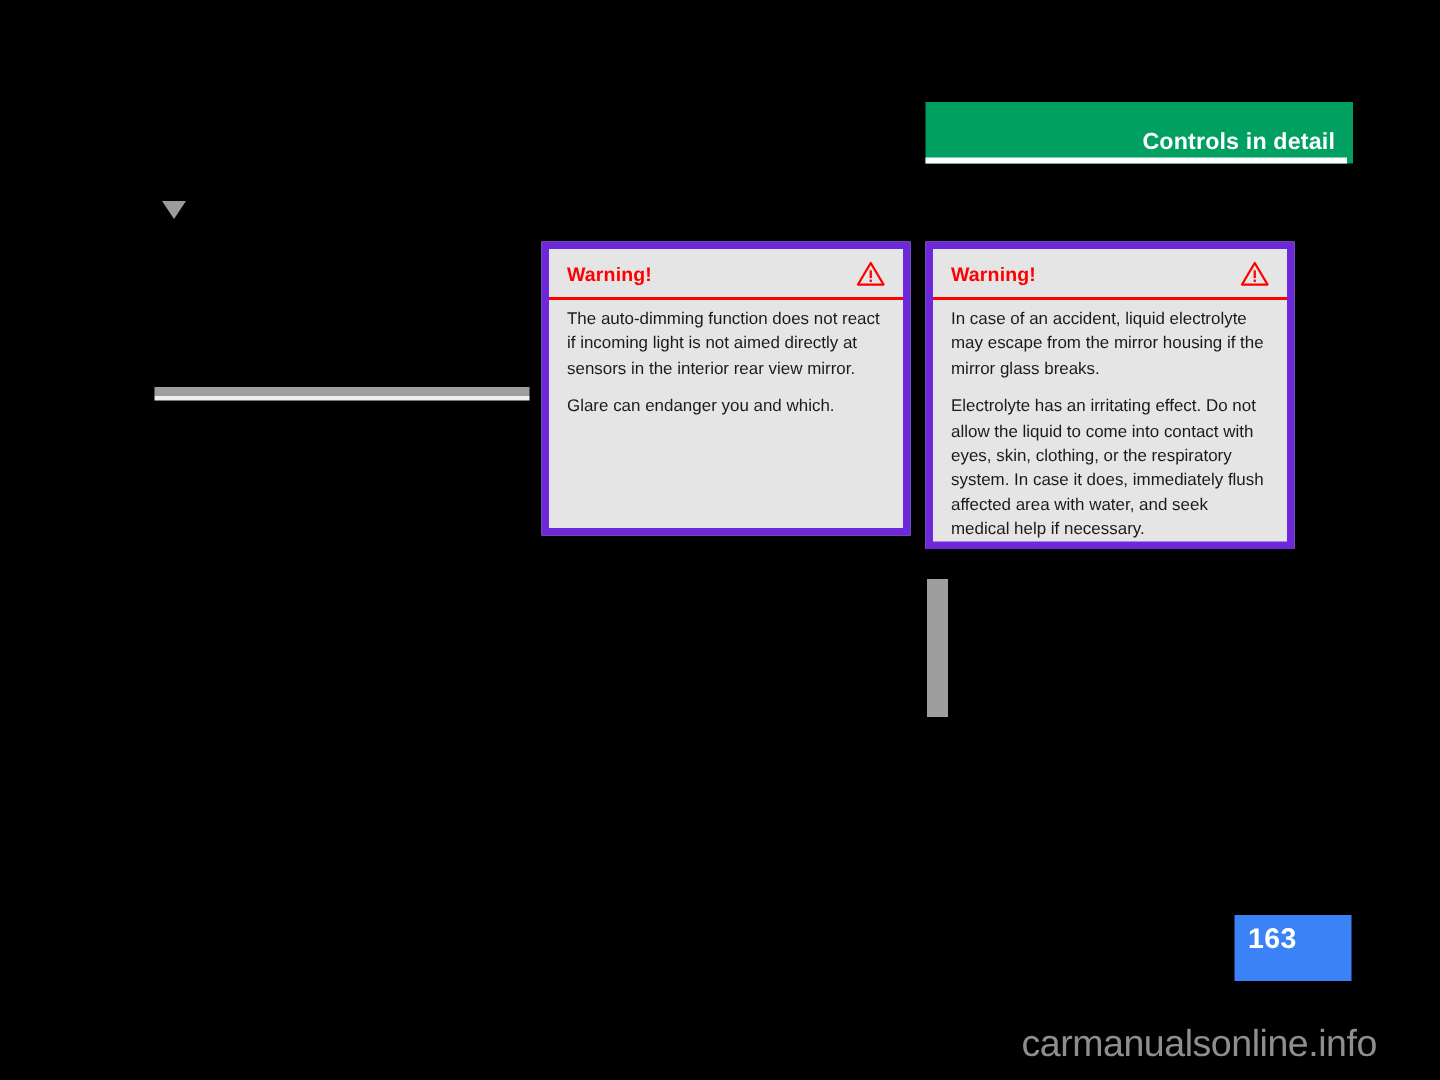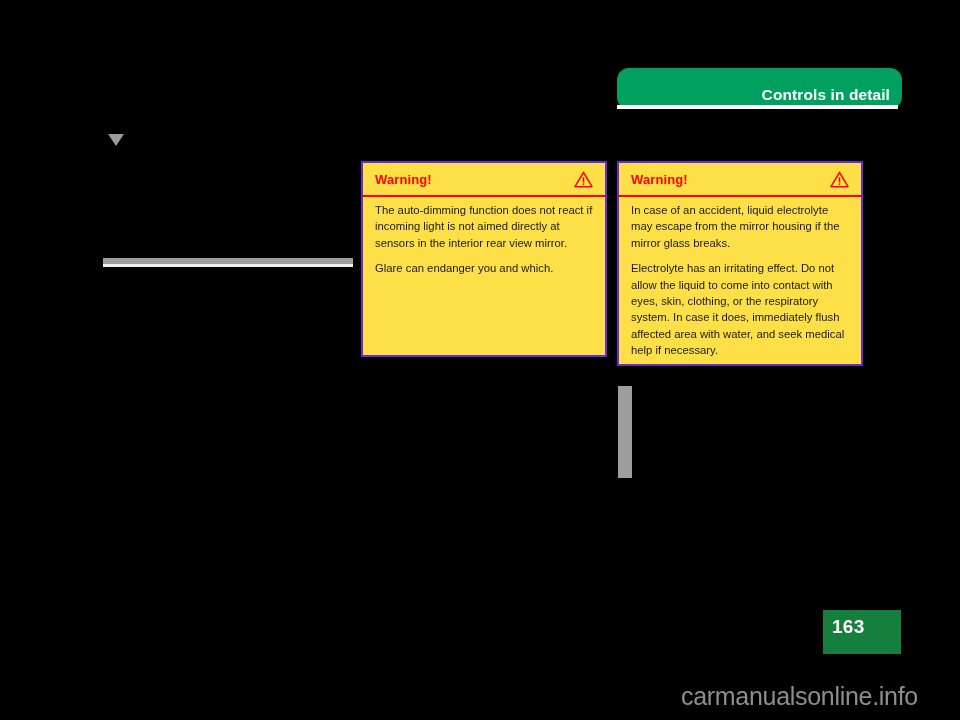--- a/index.html
+++ b/index.html
@@ -24,21 +24,20 @@
 
   
   .chapter-header {
     position: absolute;
     left: 617px;
     top: 68px;
     width: 285px;
     height: 41px;
     background: #00a061;
     box-sizing: border-box;
-    border-radius: 12px;
   }
   .chapter-header-label {
     position: absolute;
     right: 12px;
     bottom: 5px;
     color: #ffffff;
     font-size: 15.5px;
     font-weight: bold;
     letter-spacing: 0.1px;
     white-space: nowrap;
@@ -93,22 +92,22 @@
     left: 618px;
     top: 386px;
     width: 14px;
     height: 92px;
     background: #9e9e9e;
   }
 
   
   .warning-box {
     position: absolute;
-    background: #fde047;
-    border: 2px solid #6d28d9;
+    background: #e5e5e5;
+    border: 5px solid #6d28d9;
     box-sizing: border-box;
   }
   .warning-box.box-1 {
     left: 361px;
     top: 161px;
     width: 246px;
     height: 196px;
   }
   .warning-box.box-2 {
     left: 617px;
@@ -152,21 +151,21 @@
     margin-bottom: 0;
   }
 
   
   .page-badge {
     position: absolute;
     left: 823px;
     top: 610px;
     width: 78px;
     height: 44px;
-    background: #15803d;
+    background: #3b82f6;
   }
   .page-number {
     position: absolute;
     left: 9px;
     top: 6px;
     color: #ffffff;
     font-size: 19px;
     font-weight: bold;
     letter-spacing: 0.3px;
   }

